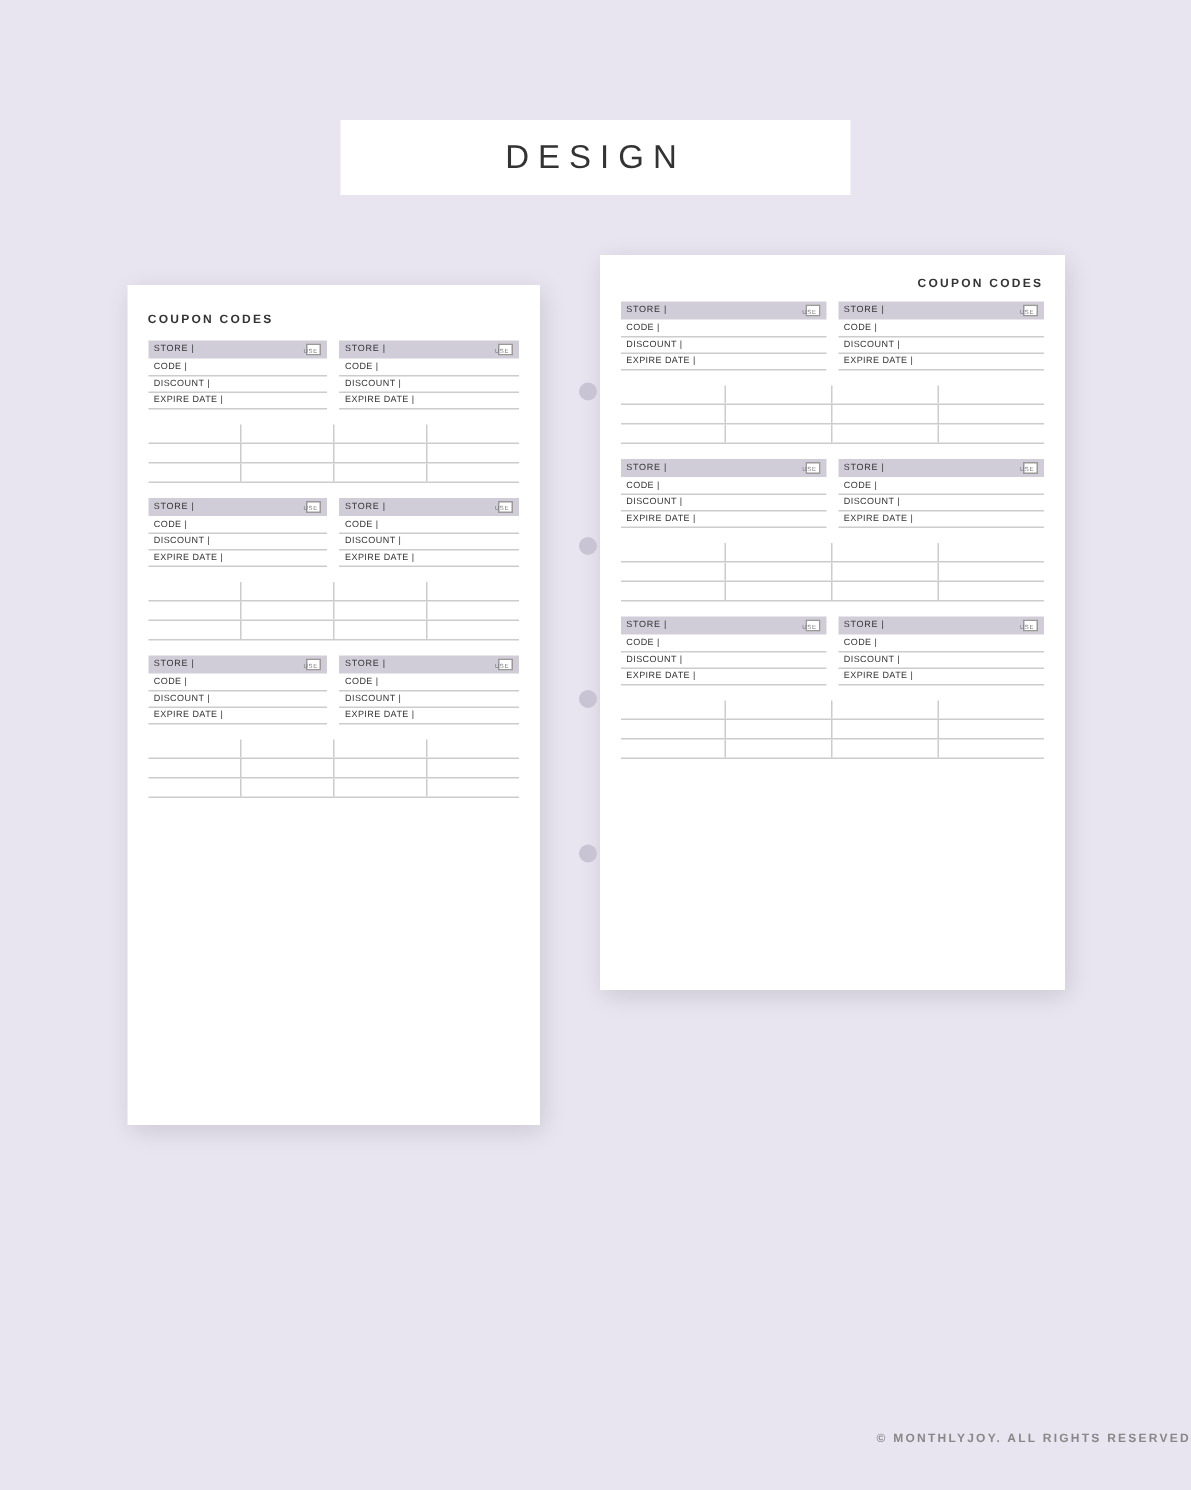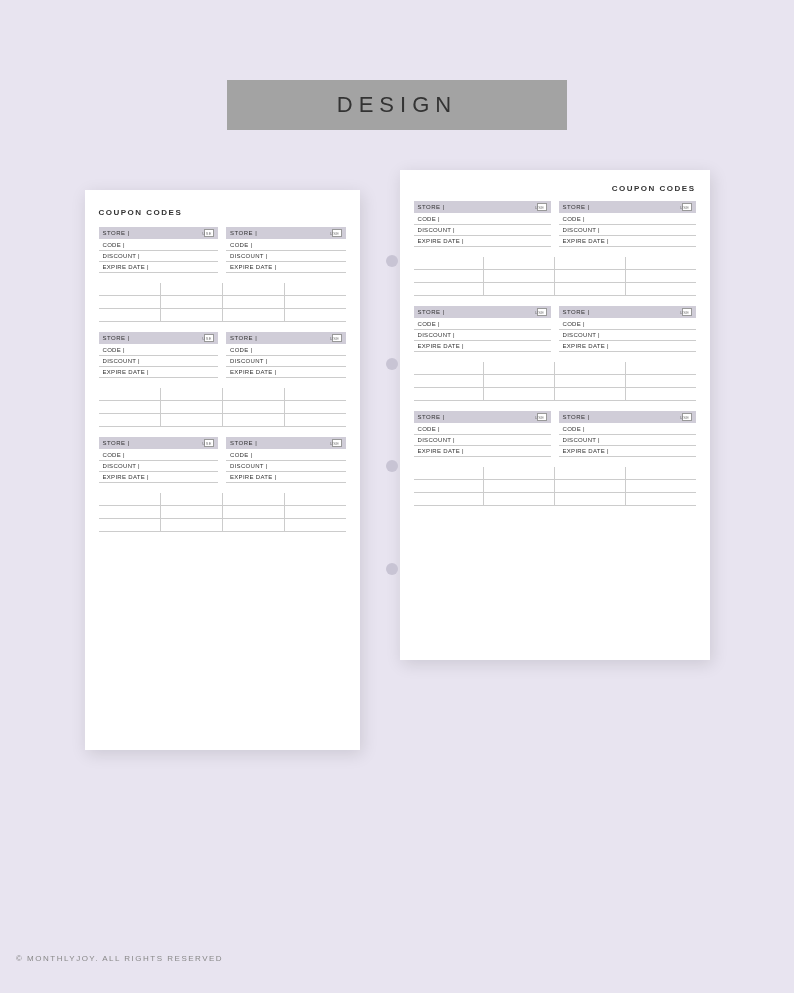--- a/index.html
+++ b/index.html
@@ -10,21 +10,21 @@
       font-family: 'Arial', sans-serif;
       display: flex;
       flex-direction: column;
       align-items: center;
       position: relative;
       overflow: hidden;
     }
 
     .design-banner {
       margin-top: 80px;
-      background-color: #a3a3a3;
+      background-color: #ffffff;
       width: 340px;
       padding: 12px 0;
       text-align: center;
     }
     .design-banner h1 {
       font-size: 22px;
       font-weight: 400;
       letter-spacing: 6px;
       color: #333;
     }
@@ -157,26 +157,27 @@
     .dot {
       width: 12px;
       height: 12px;
       border-radius: 50%;
       background: #c8c4d4;
     }
 
     .footer {
       position: absolute;
       bottom: 30px;
-      left: 16px;
+      left: 0;
       right: 0;
-      text-align: left;
+      text-align: right;
       font-size: 8px;
       letter-spacing: 1.5px;
       color: #888;
+      font-weight: bold;
     }
 
     .section-gap {
       margin-bottom: 10px;
     }
   </style>
 </head>
 <body>
 
 <div class="design-banner">

